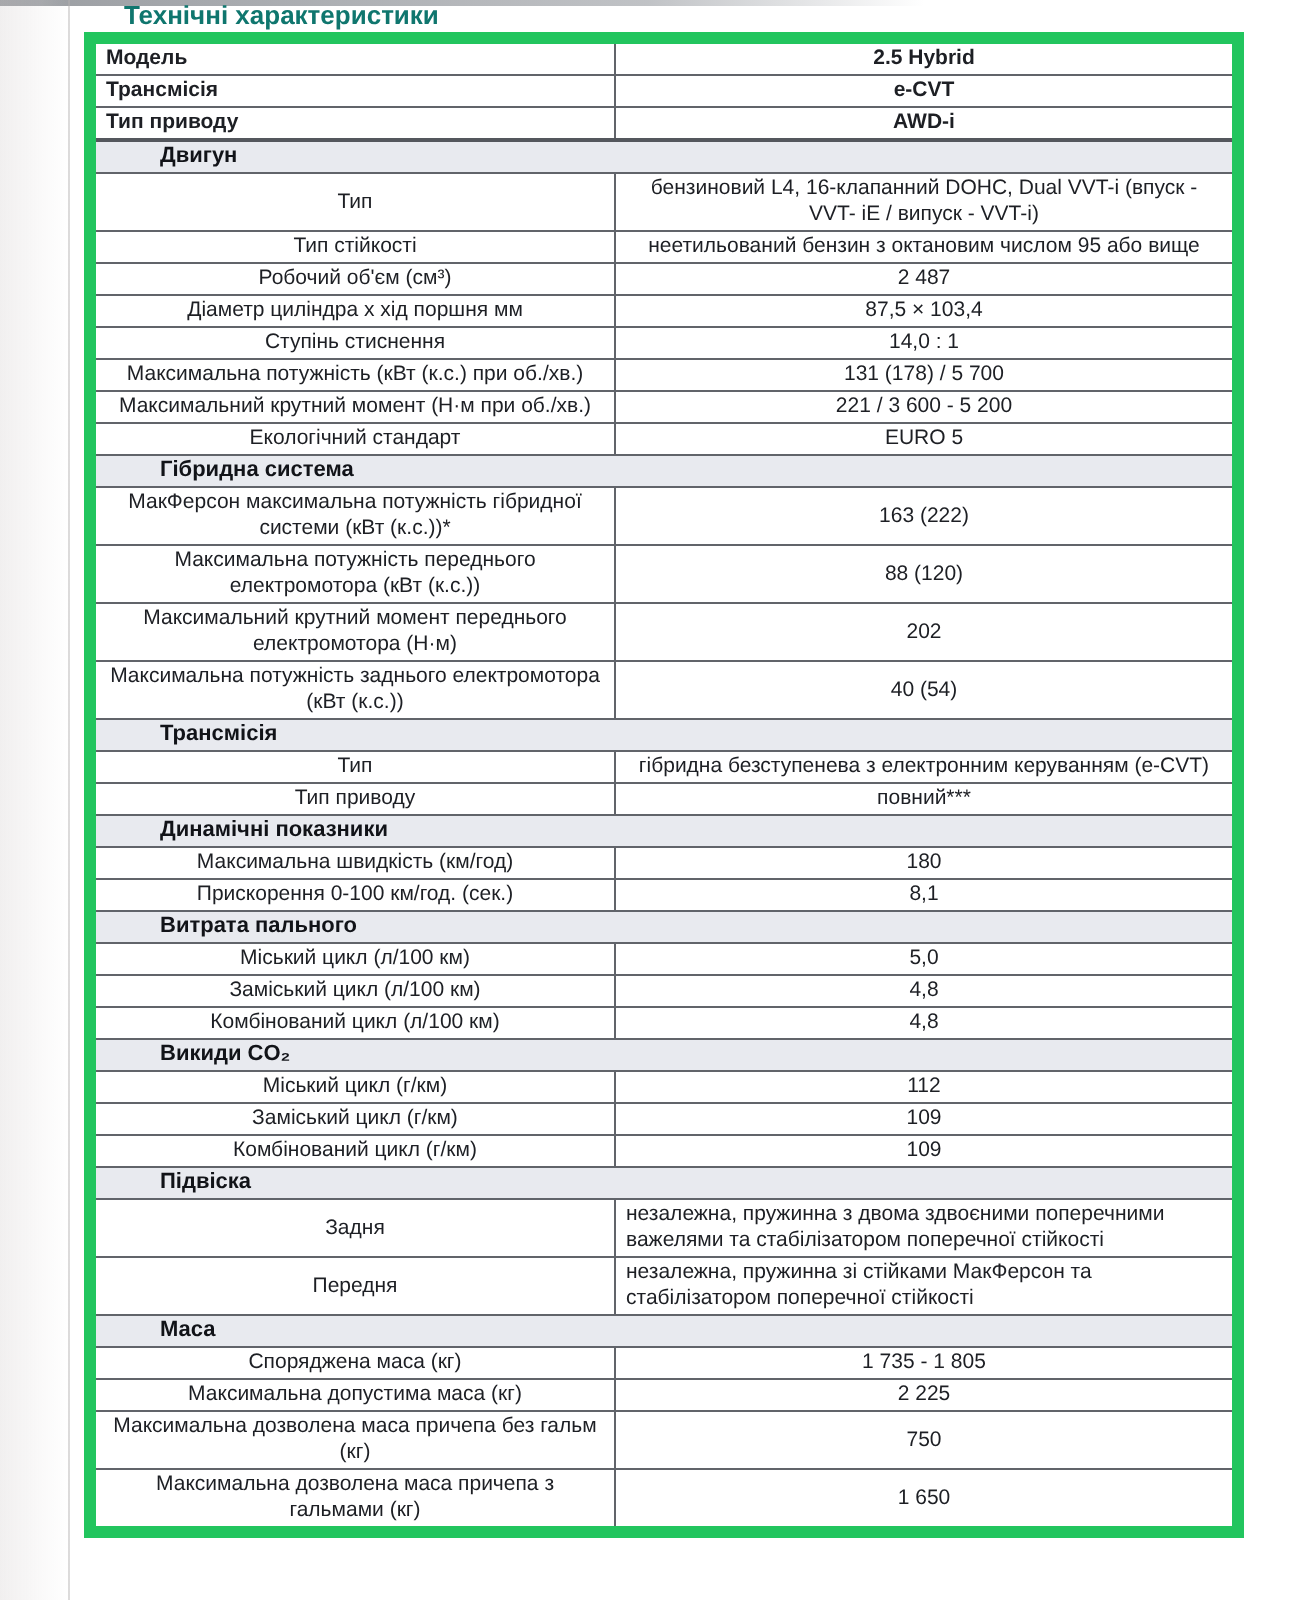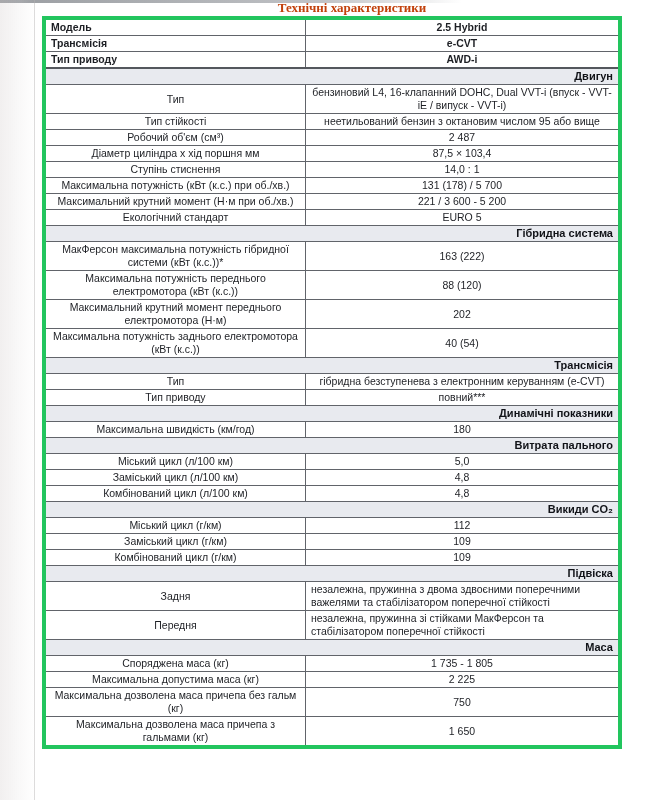--- a/index.html
+++ b/index.html
@@ -17,48 +17,47 @@
     pointer-events: none;
   }
   .scan-left-strip {
     position: absolute; top: 0; left: 0; width: 34px; height: 800px;
     background: linear-gradient(to right, rgba(205,198,198,.28), rgba(222,218,218,.16) 60%, rgba(255,255,255,0));
     border-right: 1px solid rgba(160,158,160,.25);
     pointer-events: none;
   }
   .page-title {
     position: absolute; top: 0px; left: 62px; width: 580px;
-    text-align: center;
-    font-family: Liberation Serif, serif;
+    font-family: Liberation Sans, sans-serif;
     font-weight: bold;
     font-size: 13px; line-height: 15px;
-    color: #c2410c;
+    color: #0f766e;
   }
   table.spec {
     position: absolute; top: 16px; left: 42px; width: 580px;
     border-collapse: collapse;
     table-layout: fixed;
-    border: 4px solid #22c55e;
+    border: 6px solid #22c55e;
   }
   table.spec td {
     border: 1px solid #61646a;
     font-size: 10.5px; line-height: 13px;
     color: #1d1f24;
     padding: 1px 5px;
     vertical-align: middle;
     overflow: hidden;
   }
   td.label { width: 249px; text-align: center; }
   td.value { text-align: center; }
   td.label.left { text-align: left; }
   td.value.left { text-align: left; }
   .bold { font-weight: bold; font-size: 11px; }
   tr.section td {
     background: #e8eaef;
-    text-align: right;
+    text-align: left;
     font-weight: bold;
     font-size: 11px;
     color: #111318;
     padding-left: 32px;
   }
   tr.section.thick-top td { border-top: 2px solid #54575d; }
 </style>
 </head>
 <body>
 
@@ -146,20 +145,24 @@
         <td class="label">Тип приводу</td>
         <td class="value">повний***</td>
       </tr>
       <tr class="section">
         <td colspan="2">Динамічні показники</td>
       </tr>
       <tr>
         <td class="label">Максимальна швидкість (км/год)</td>
         <td class="value">180</td>
       </tr>
+      <tr>
+        <td class="label">Прискорення 0-100 км/год. (сек.)</td>
+        <td class="value">8,1</td>
+      </tr>
       <tr class="section">
         <td colspan="2">Витрата пального</td>
       </tr>
       <tr>
         <td class="label">Міський цикл (л/100 км)</td>
         <td class="value">5,0</td>
       </tr>
       <tr>
         <td class="label">Заміський цикл (л/100 км)</td>
         <td class="value">4,8</td>

